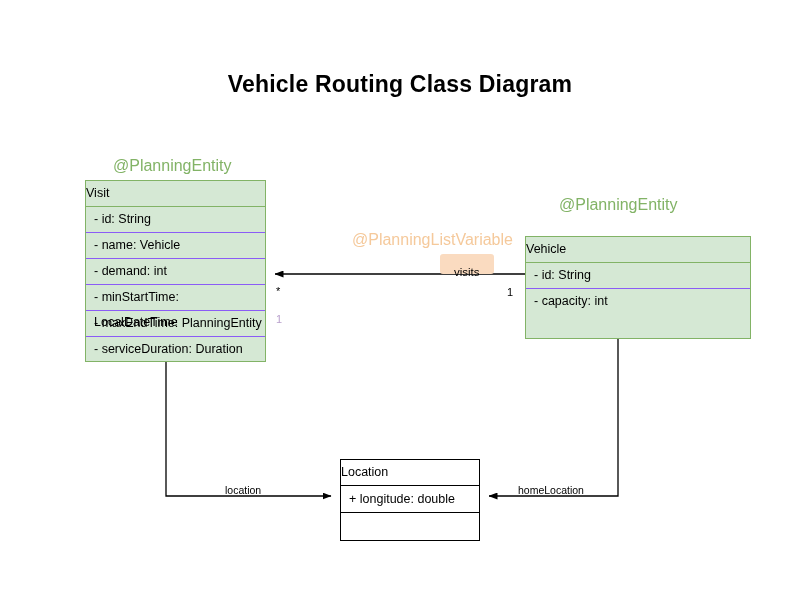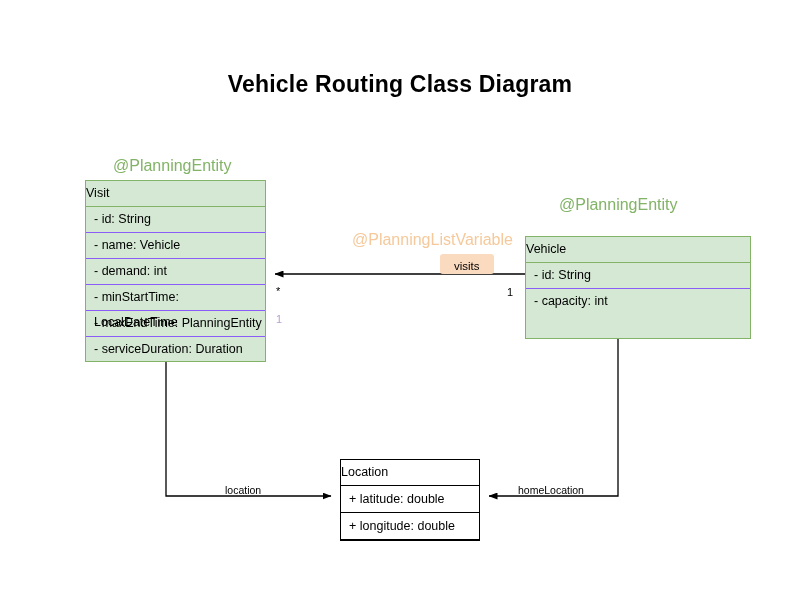--- a/index.html
+++ b/index.html
@@ -91,21 +91,21 @@
   .badge {
     position: absolute;
     box-sizing: border-box;
     background: #fadbc0;
     border-radius: 3px;
     font-size: 11.5px;
     color: #000000;
     text-align: center;
     line-height: 20px;
     height: 20px;
-    padding: 2px 14px;
+    padding: 8px 14px;
   }
   #connectors {
     position: absolute;
     left: 0;
     top: 0;
     width: 800px;
     height: 600px;
     pointer-events: none;
   }
 </style>
@@ -145,21 +145,20 @@
   <div class="stereotype entity" style="left:559px; top:196px;">@PlanningEntity</div>
 
   <div class="uml-class" style="left:525px; top:220px; width:226px; height:103px;margin-top:16px;">
     <div class="uml-header">Vehicle</div>
     <div class="uml-attr">- id: String</div>
     <div class="uml-attr">- capacity: int</div>
   </div>
 
   <div class="uml-class plain" style="left:340px; top:459px; width:140px; height:82px;">
     <div class="uml-header">Location</div>
-    <div class="uml-attr">+ latitude: double</div>
     <div class="uml-attr">+ longitude: double</div>
   </div>
 
   <div class="stereotype listvar" style="left:352px; top:231px;">@PlanningListVariable</div>
 
   <div class="badge" style="left:440px; top:254px;">visits</div>
 
   <div class="mult" style="left:276px; top:285px;">*</div>
 
   <div class="mult faded" style="left:276px; top:313px;">1</div>

